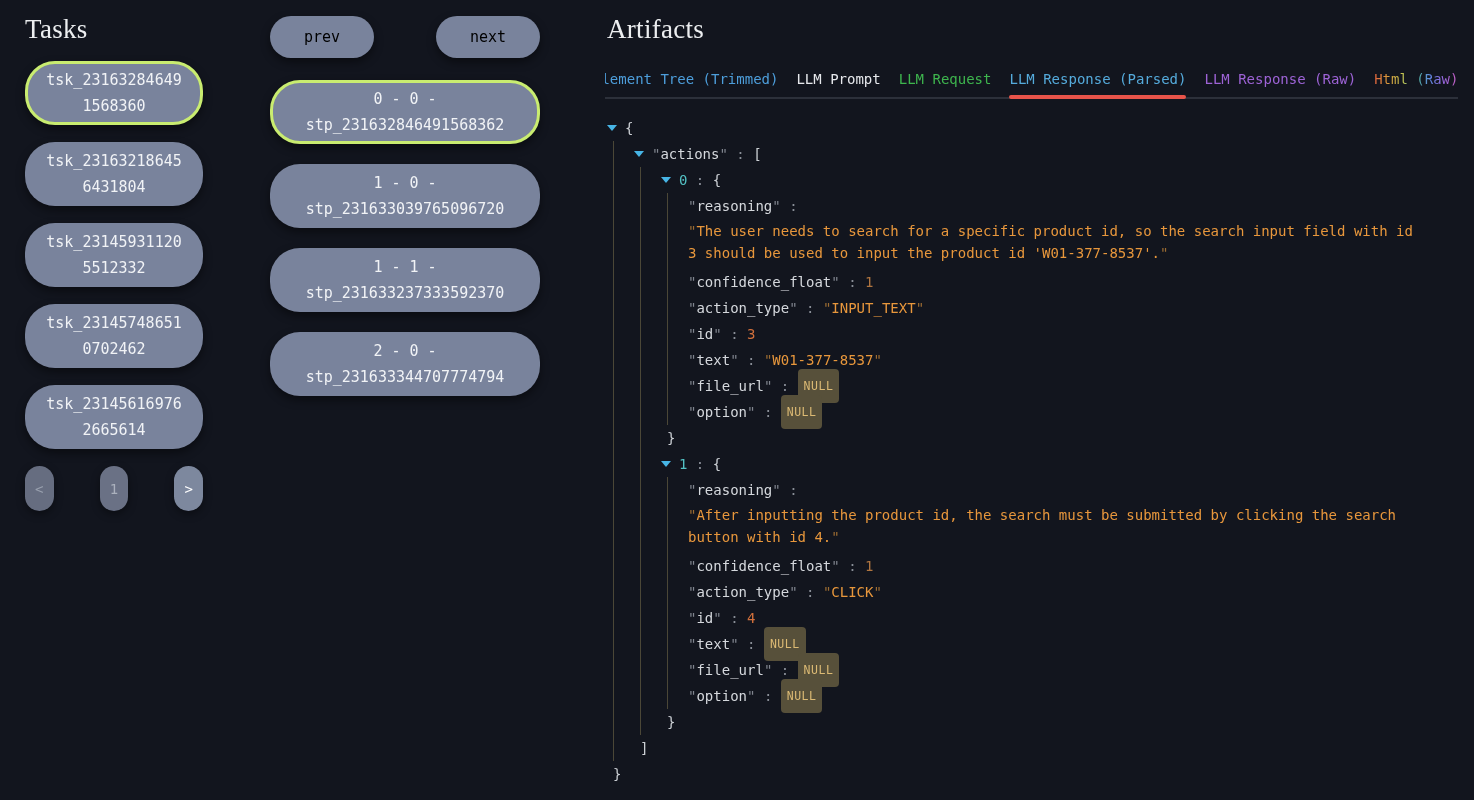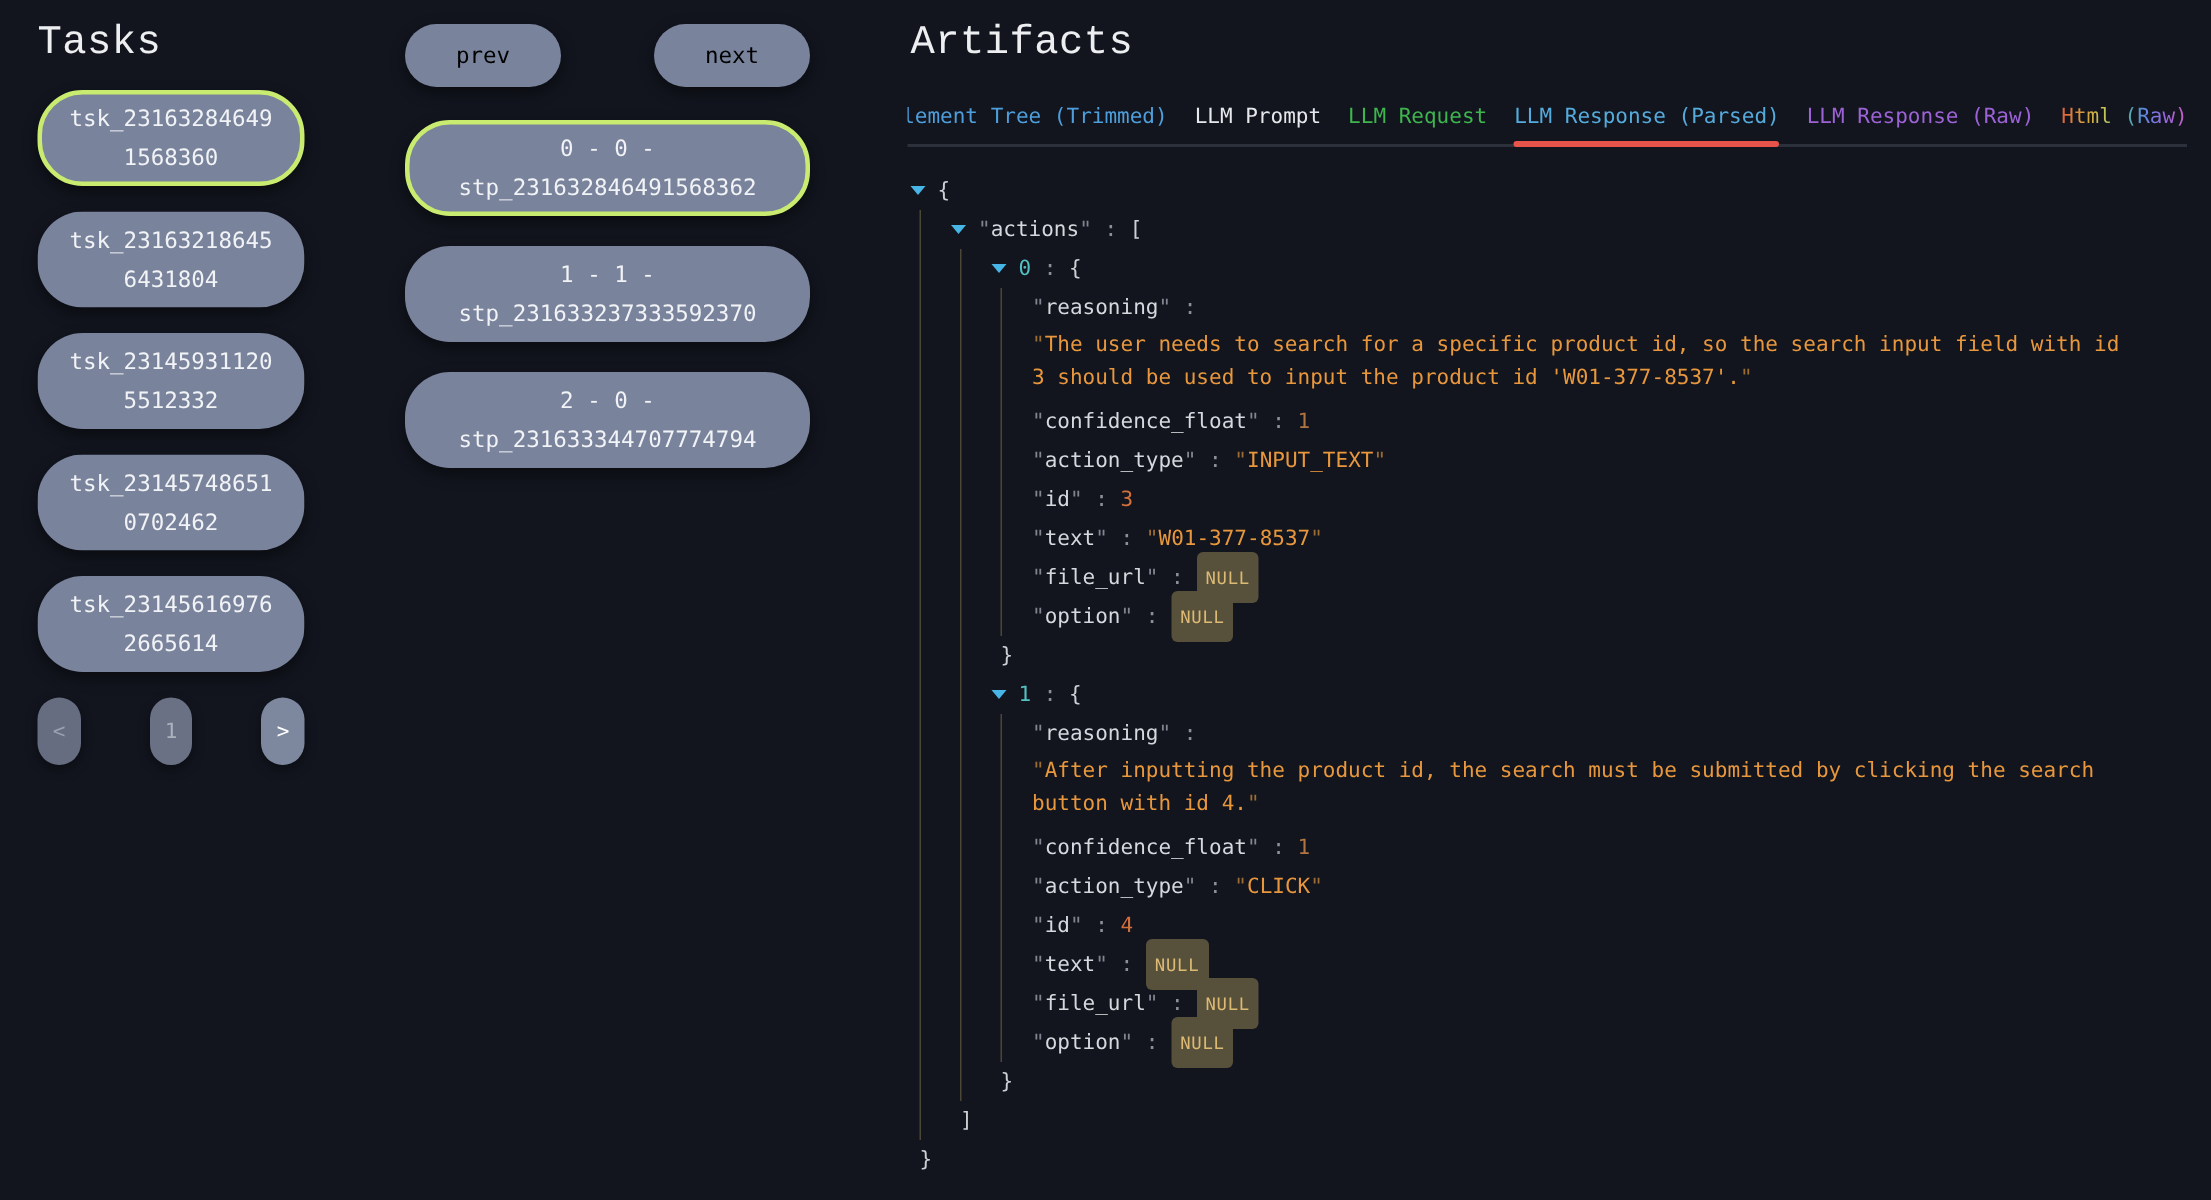--- a/index.html
+++ b/index.html
@@ -7,21 +7,21 @@
   body {
     position: relative;
     width: 1474px; height: 800px;
     background: #12151e;
     font-family: "DejaVu Sans Mono", monospace;
     overflow: hidden;
     color: #e9ecef;
   }
   .col-heading {
     margin: 14px 0 0;
-    font-family: Liberation Mono, monospace;
+    font-family: Liberation Serif, serif;
     font-size: 27px;
     font-weight: 500;
     letter-spacing: 0.3px;
     color: #eceef0;
   }
   
   .tasks-col  { position:absolute; left:25px;  top:0; width:178px; }
   .steps-col  { position:absolute; left:270px; top:0; width:270px; }
   .artifacts  { position:absolute; left:605px; top:0; right:0; bottom:0; overflow:hidden; padding-left:2px; }
 
@@ -124,20 +124,21 @@
   </div>
 </section>
 
 <section class="steps-col">
   <div class="nav-row">
     <button class="nav-btn">prev</button>
     <button class="nav-btn">next</button>
   </div>
   <div class="step-list">
     <button class="btn step-btn selected">0 - 0 - stp_231632846491568362</button>
+    <button class="btn step-btn">1 - 0 - stp_231633039765096720</button>
     <button class="btn step-btn">1 - 1 - stp_231633237333592370</button>
     <button class="btn step-btn">2 - 0 - stp_231633344707774794</button>
   </div>
 </section>
 
 <section class="artifacts">
   <h1 class="col-heading">Artifacts</h1>
   <div class="tabs">
     <button class="tab" style="color: rgb(77, 158, 219);">Element Tree (Trimmed)</button>
     <button class="tab" style="color: rgb(230, 232, 236);">LLM Prompt</button>

